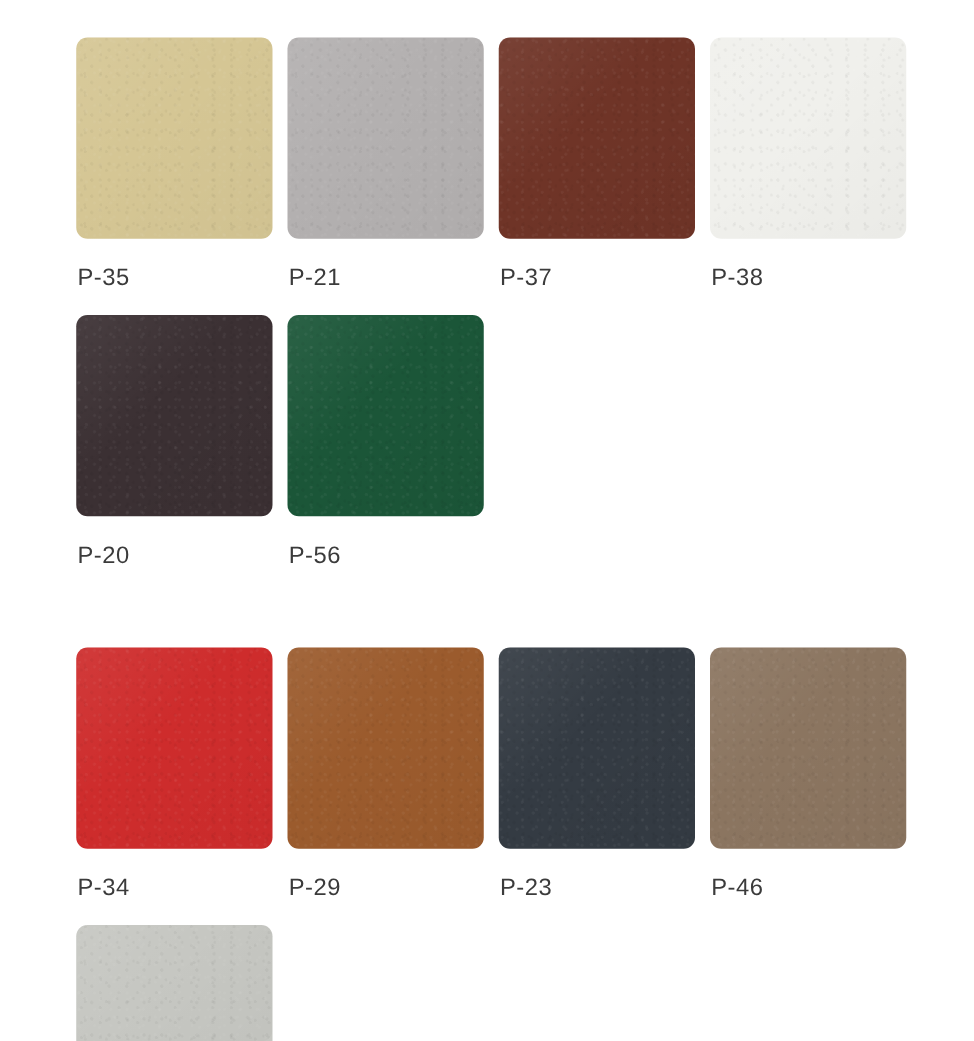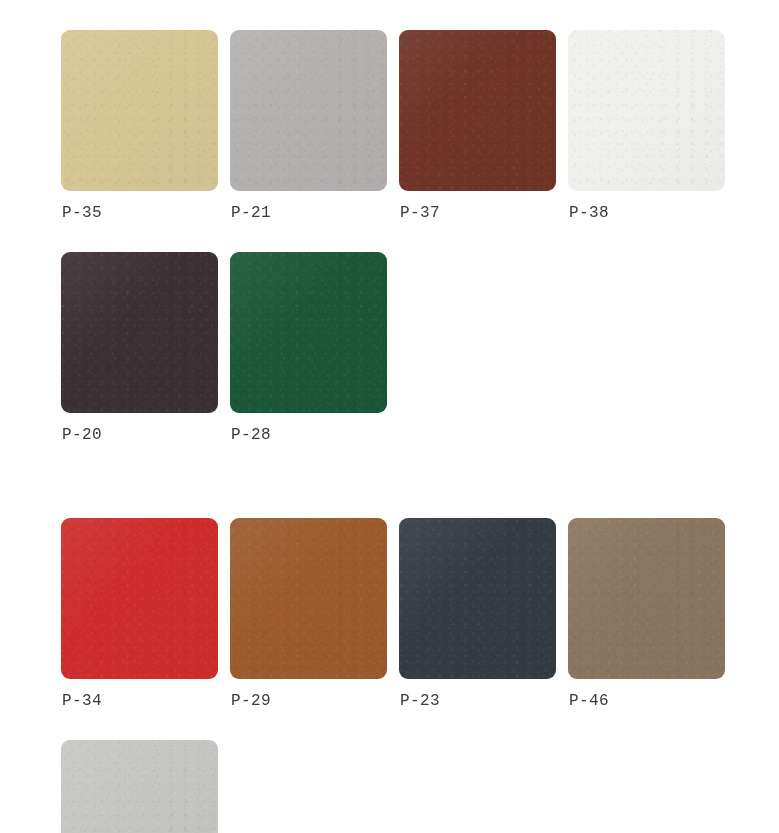--- a/index.html
+++ b/index.html
@@ -74,29 +74,28 @@
     content: "";
     position: absolute;
     inset: 0;
     border-radius: 9px;
     pointer-events: none;
     background: linear-gradient(135deg, rgba(255,255,255,0.07) 0%, rgba(255,255,255,0.0) 42%, rgba(0,0,0,0.022) 100%);
     z-index: 2;
   }
 
   .swatch-label {
-    margin-top: 12px;
+    margin-top: 22px;
     margin-left: 1px;
-    font-size: 16px;
+    font-size: 19px;
     line-height: 20px;
     letter-spacing: 0.4px;
     color: #3b3b3b;
     font-weight: 400;
     white-space: nowrap;
-    font-family: Liberation Mono, monospace;
   }
 
   
   #row-0 { top: 30px; padding-left: 61px; }
   #row-1 { top: 252px; padding-left: 61px; }
   #row-2 { top: 518px; padding-left: 61px; }
   #row-3 { top: 740px; padding-left: 61px; }
 
   
   #row-3 .swatch-chip {
@@ -128,21 +127,21 @@
         <div class="swatch-label">P-38</div>
       </div>
     </div>
     <div class="swatch-row" id="row-1">
       <div class="swatch-cell">
         <div class="swatch-chip" style="background-color: rgb(59, 48, 51);"></div>
         <div class="swatch-label">P-20</div>
       </div>
       <div class="swatch-cell">
         <div class="swatch-chip" style="background-color: rgb(27, 86, 56);"></div>
-        <div class="swatch-label">P-28</div>
+        <div class="swatch-label">P-56</div>
       </div>
     </div>
     <div class="swatch-row" id="row-2">
       <div class="swatch-cell">
         <div class="swatch-chip" style="background-color: rgb(206, 44, 44);"></div>
         <div class="swatch-label">P-34</div>
       </div>
       <div class="swatch-cell">
         <div class="swatch-chip" style="background-color: rgb(155, 91, 45);"></div>
         <div class="swatch-label">P-29</div>

